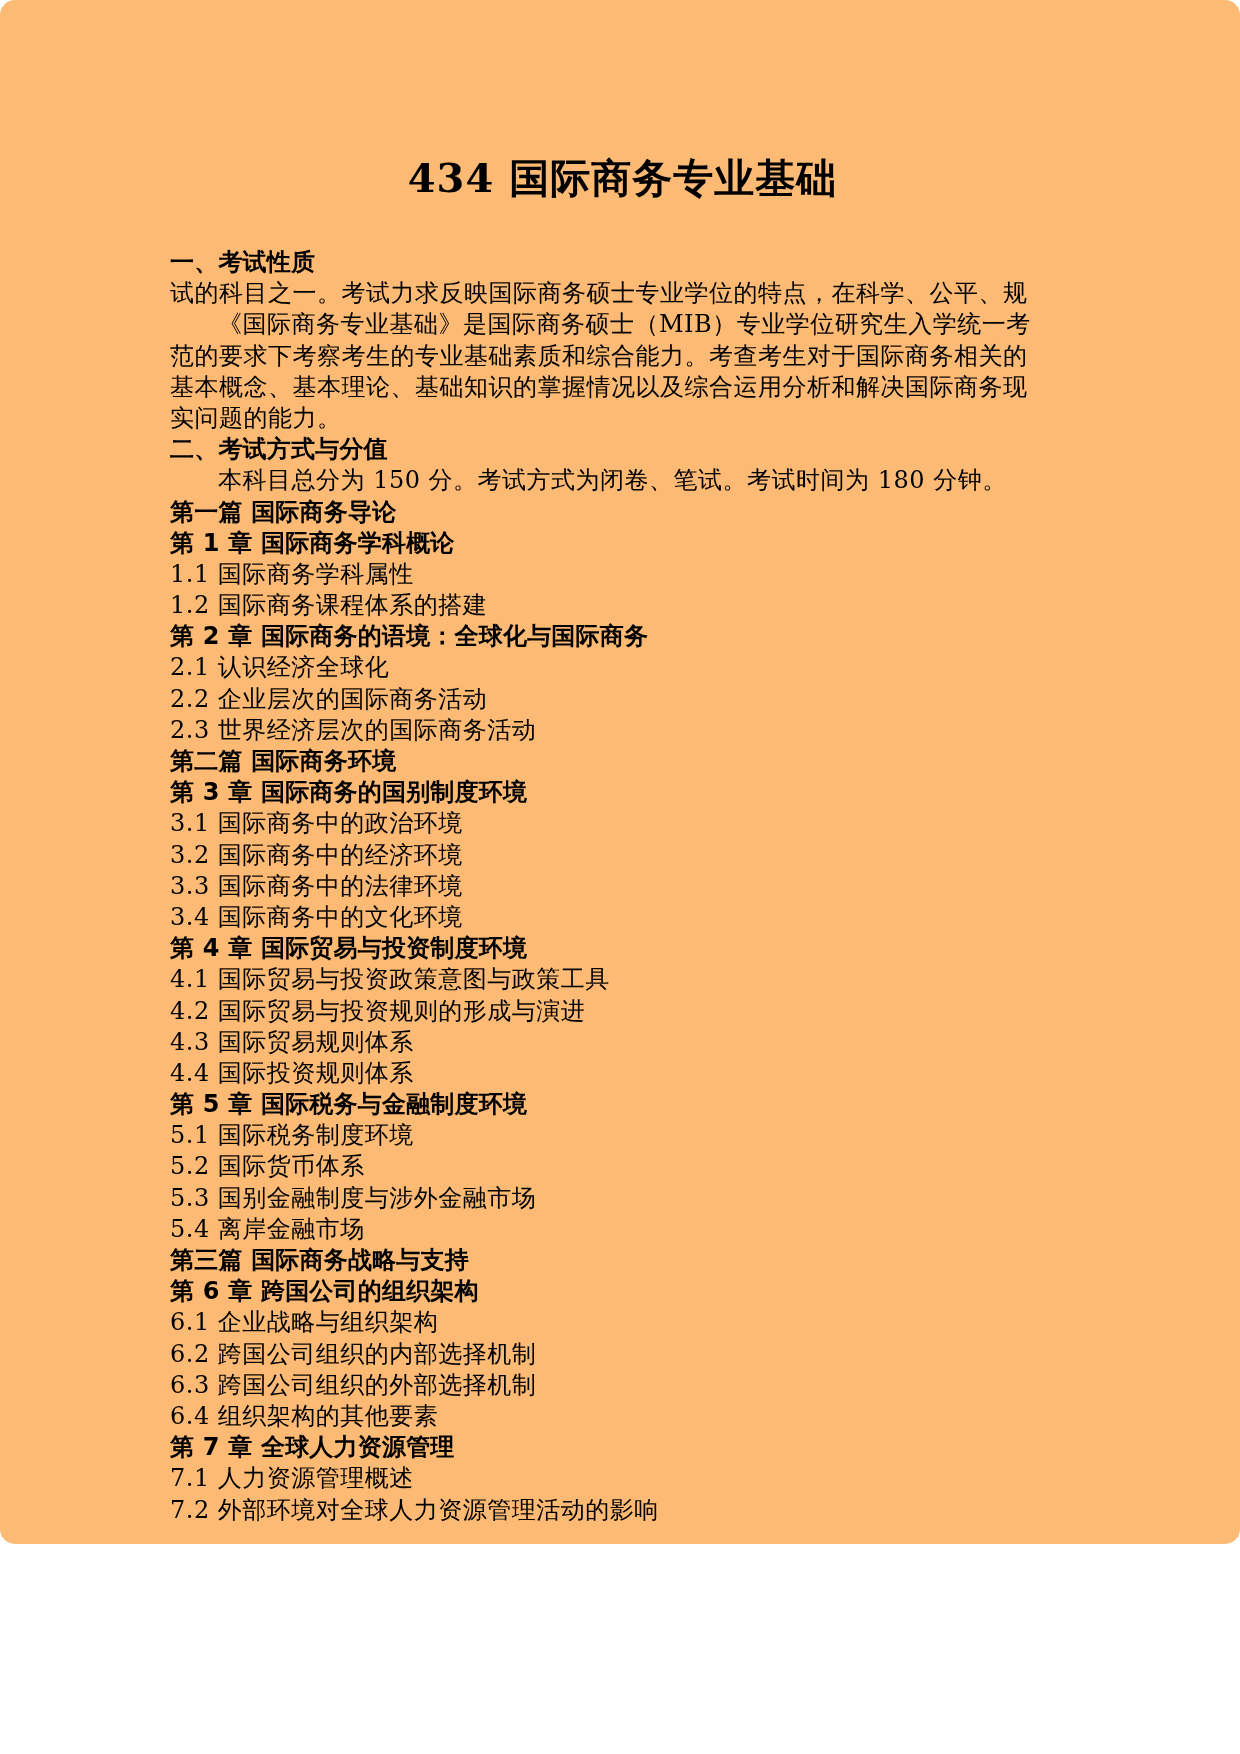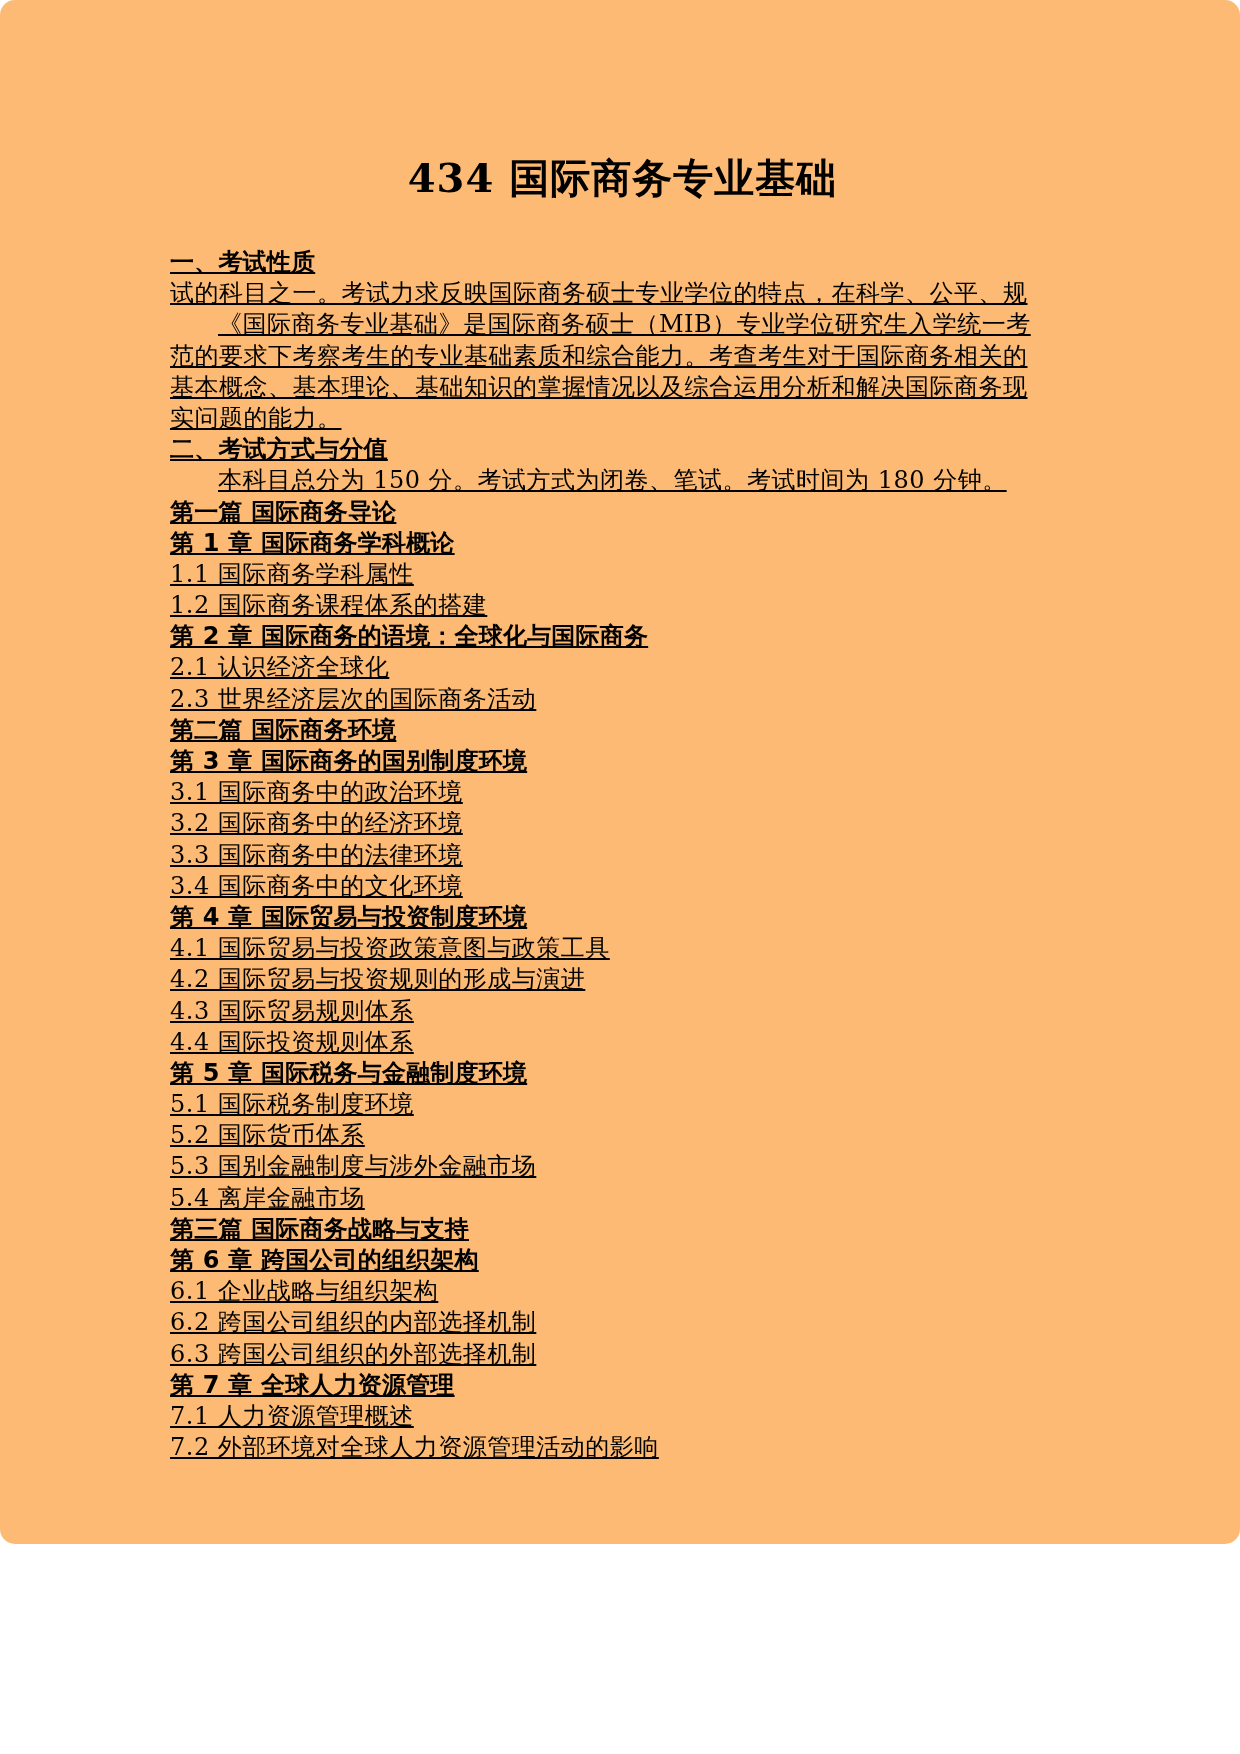--- a/index.html
+++ b/index.html
@@ -28,21 +28,20 @@
     font-size: 40px;
     line-height: 56px;
     letter-spacing: 1px;
     white-space: nowrap;
   }
   .content {
     position: absolute;
     top: 247px;
     left: 170px;
     width: 905px;
-    text-decoration: underline;
   }
   .line {
     height: 31.2px;
     line-height: 31.2px;
     font-size: 24px;
     font-family: "DejaVu Serif", "Liberation Serif", serif;
     color: #000000;
     letter-spacing: 0.5px;
     white-space: nowrap;
   }
@@ -68,20 +67,21 @@
       <div class="line body">基本概念、基本理论、基础知识的掌握情况以及综合运用分析和解决国际商务现</div>
       <div class="line body">实问题的能力。</div>
       <div class="line heading">二、考试方式与分值</div>
       <div class="line body-indent">本科目总分为 150 分。考试方式为闭卷、笔试。考试时间为 180 分钟。</div>
       <div class="line heading">第一篇 国际商务导论</div>
       <div class="line heading">第 1 章 国际商务学科概论</div>
       <div class="line body">1.1 国际商务学科属性</div>
       <div class="line body">1.2 国际商务课程体系的搭建</div>
       <div class="line heading">第 2 章 国际商务的语境：全球化与国际商务</div>
       <div class="line body">2.1 认识经济全球化</div>
+      <div class="line body">2.2 企业层次的国际商务活动</div>
       <div class="line body">2.3 世界经济层次的国际商务活动</div>
       <div class="line heading">第二篇 国际商务环境</div>
       <div class="line heading">第 3 章 国际商务的国别制度环境</div>
       <div class="line body">3.1 国际商务中的政治环境</div>
       <div class="line body">3.2 国际商务中的经济环境</div>
       <div class="line body">3.3 国际商务中的法律环境</div>
       <div class="line body">3.4 国际商务中的文化环境</div>
       <div class="line heading">第 4 章 国际贸易与投资制度环境</div>
       <div class="line body">4.1 国际贸易与投资政策意图与政策工具</div>
       <div class="line body">4.2 国际贸易与投资规则的形成与演进</div>
@@ -90,17 +90,18 @@
       <div class="line heading">第 5 章 国际税务与金融制度环境</div>
       <div class="line body">5.1 国际税务制度环境</div>
       <div class="line body">5.2 国际货币体系</div>
       <div class="line body">5.3 国别金融制度与涉外金融市场</div>
       <div class="line body">5.4 离岸金融市场</div>
       <div class="line heading">第三篇 国际商务战略与支持</div>
       <div class="line heading">第 6 章 跨国公司的组织架构</div>
       <div class="line body">6.1 企业战略与组织架构</div>
       <div class="line body">6.2 跨国公司组织的内部选择机制</div>
       <div class="line body">6.3 跨国公司组织的外部选择机制</div>
+      <div class="line body">6.4 组织架构的其他要素</div>
       <div class="line heading">第 7 章 全球人力资源管理</div>
       <div class="line body">7.1 人力资源管理概述</div>
       <div class="line body">7.2 外部环境对全球人力资源管理活动的影响</div>
     </div>
 </div>
 
 </body></html>

